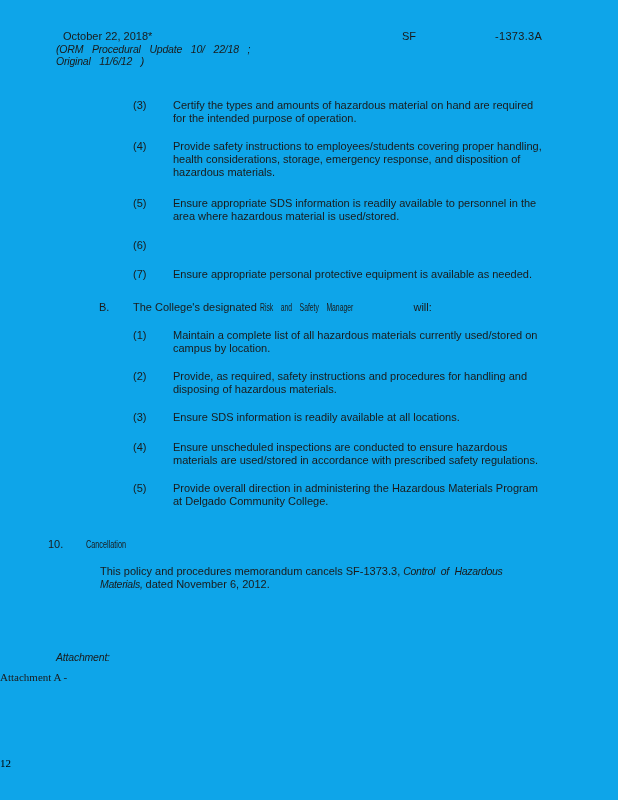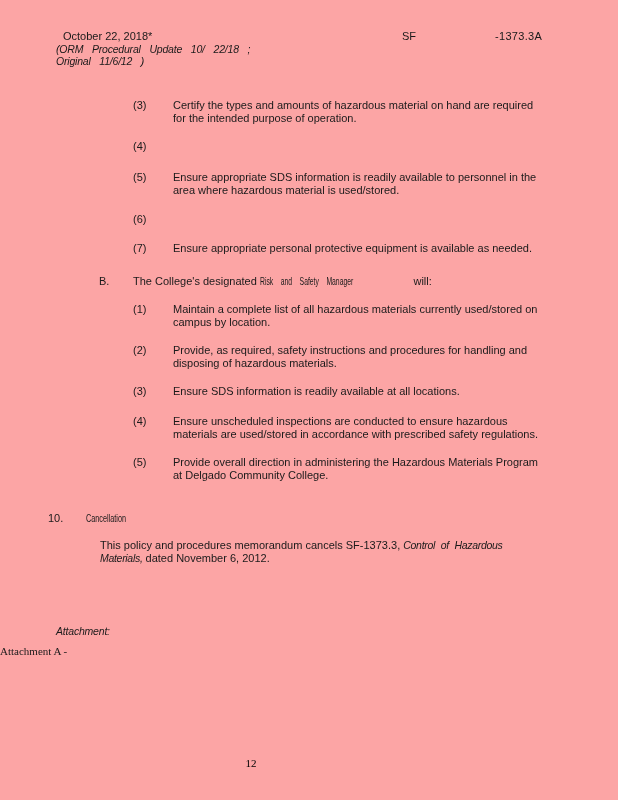--- a/index.html
+++ b/index.html
@@ -4,21 +4,21 @@
 <style>
   html, body {
     margin: 0;
     padding: 0;
     background: #ffffff;
   }
   .page {
     position: relative;
     width: 618px;
     height: 800px;
-    background: #fca5a5;
+    background: #0ea5e9;
     font-family: "Liberation Sans", sans-serif;
     font-size: 11px;
     line-height: 13px;
     color: #1a1a1a;
     overflow: hidden;
   }
   
   .header {
     position: relative;
     margin: 30px 0 0 63px;
@@ -109,21 +109,20 @@
     text-decoration: underline;
     cursor: pointer;
   }
 
   
   .footer {
     position: absolute;
     left: 0;
     top: 757px;
     width: 502px;
-    text-align: center;
     font-family: "Liberation Serif", serif;
     font-size: 11px;
     color: #000;
   }
 </style>
 </head>
 <body>
 
 <div class="page">
 
@@ -135,20 +134,21 @@
     <span class="rev2">Original 11/6/12 )</span>
   </div>
 
   <div class="list-a">
     <div class="item mb15">
       <span class="num">(3)</span>
       <span class="txt">Certify the types and amounts of hazardous material on hand are required for the intended purpose of operation.</span>
     </div>
     <div class="item mb18">
       <span class="num">(4)</span>
+      <span class="txt">Provide safety instructions to employees/students covering proper handling, health considerations, storage, emergency response, and disposition of hazardous materials.</span>
     </div>
     <div class="item mb16">
       <span class="num">(5)</span>
       <span class="txt">Ensure appropriate SDS information is readily available to personnel in the area where hazardous material is used/stored.</span>
     </div>
     <div class="item mb16">
       <span class="num">(6)</span>
     </div>
     <div class="item mb20">
       <span class="num">(7)</span>

